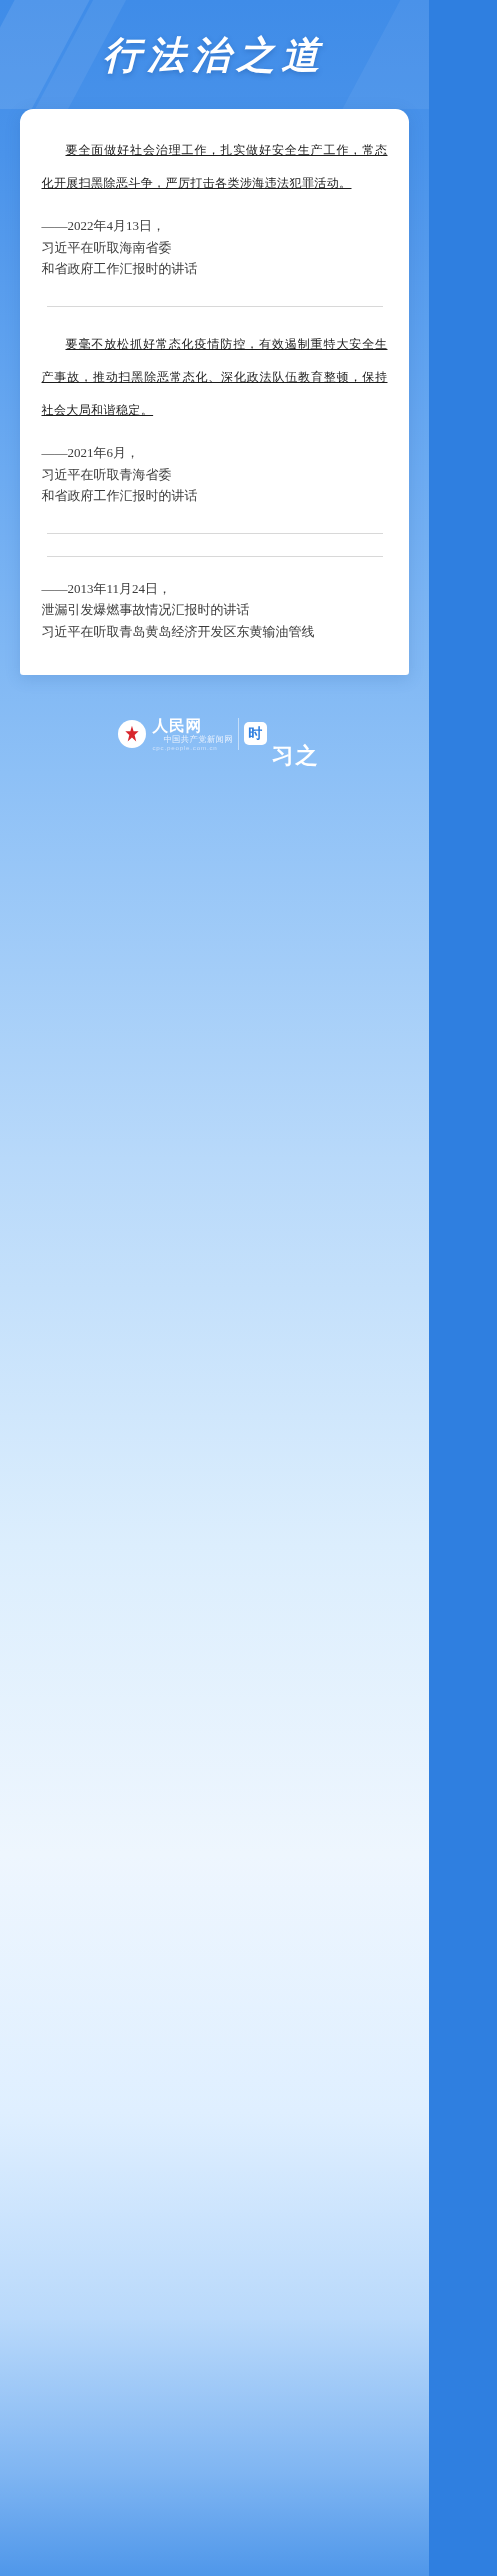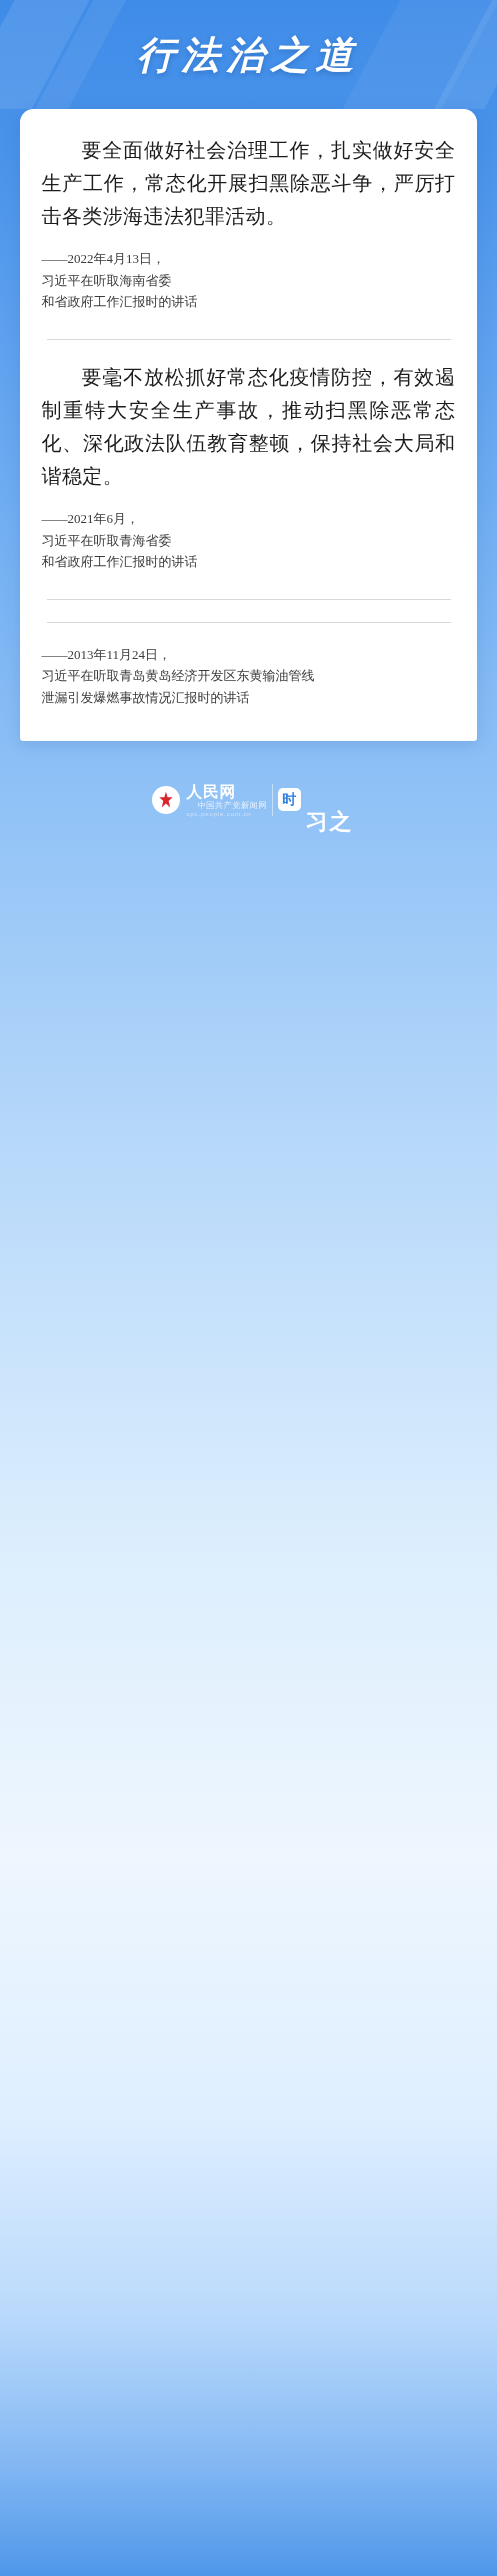--- a/index.html
+++ b/index.html
@@ -6,21 +6,21 @@
     margin: 0;
     padding: 0;
   }
   body {
     width: 497px;
     font-family: "Liberation Serif", "DejaVu Serif", serif;
     background: #2f7fe0;
   }
   .page {
     position: relative;
-    width: 497px;
+    width: 429px;
     min-height: 2576px;
     background: linear-gradient(180deg, #3f8ce8 0%, #4a93ea 6%, #65a6f0 16%, #8dc0f6 30%, #b8d9fa 45%, #dceefd 60%, #eef6fe 72%, #dfefff 82%, #b9d9fb 90%, #7fb5f2 96%, #4f97ea 100%);
     overflow: hidden;
   }
   
   .banner {
     position: relative;
     height: 109px;
     overflow: hidden;
   }
@@ -60,27 +60,28 @@
 
   .quote-block {
     padding-bottom: 5px;
   }
   .divider {
     height: 0.8px;
     background: #d8d8d8;
     margin: 21.5px 5px 21.5px 5px;
   }
   .quote-text {
-    font-size: 20px;
+    font-size: 12px;
     line-height: 33px;
     color: #1c1c1c;
     text-align: justify;
     text-indent: 2em;
     letter-spacing: 0.4px;
     font-family: "Liberation Serif", "DejaVu Serif", serif;
+    text-decoration: underline;
   }
   .attribution {
     margin-top: 15px;
     text-align: left;
     color: #3b3b3b;
     font-size: 13px;
     line-height: 21.5px;
     font-family: "Liberation Serif", "DejaVu Serif", serif;
   }
   .attribution .line { display: block; }
@@ -210,22 +211,22 @@
     </div>
 
     <div class="divider"></div>
 
 
     <div class="divider"></div>
 
     <div class="quote-block">
       <div class="attribution">
         <span class="line">——2013年11月24日，</span>
+        <span class="line">泄漏引发爆燃事故情况汇报时的讲话</span>
         <span class="line">习近平在听取青岛黄岛经济开发区东黄输油管线</span>
-        <span class="line">泄漏引发爆燃事故情况汇报时的讲话</span>
       </div>
     </div>
 
   </div>
 
   <div class="footer">
     <div class="footer-inner">
       <div class="logo-people">
         <div class="logo-mark"></div>
         <div class="logo-texts">

